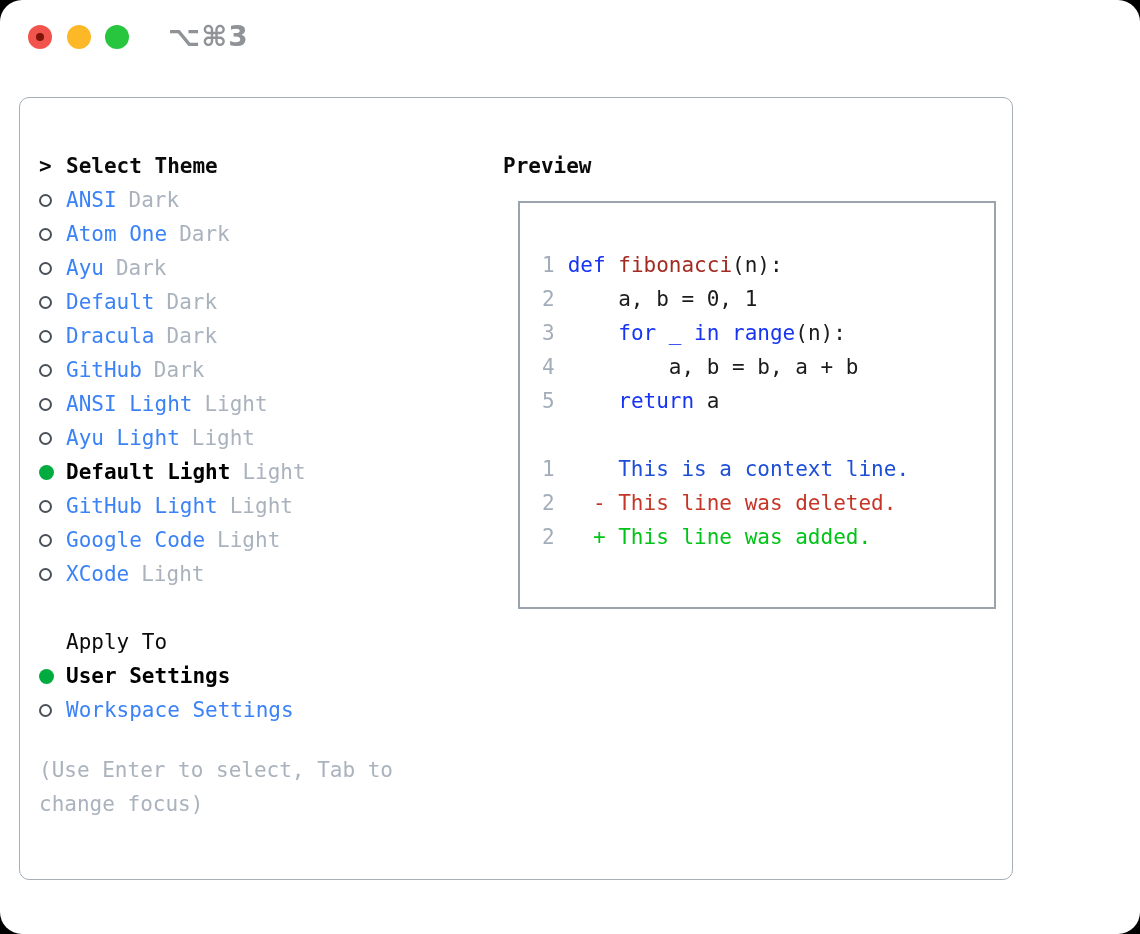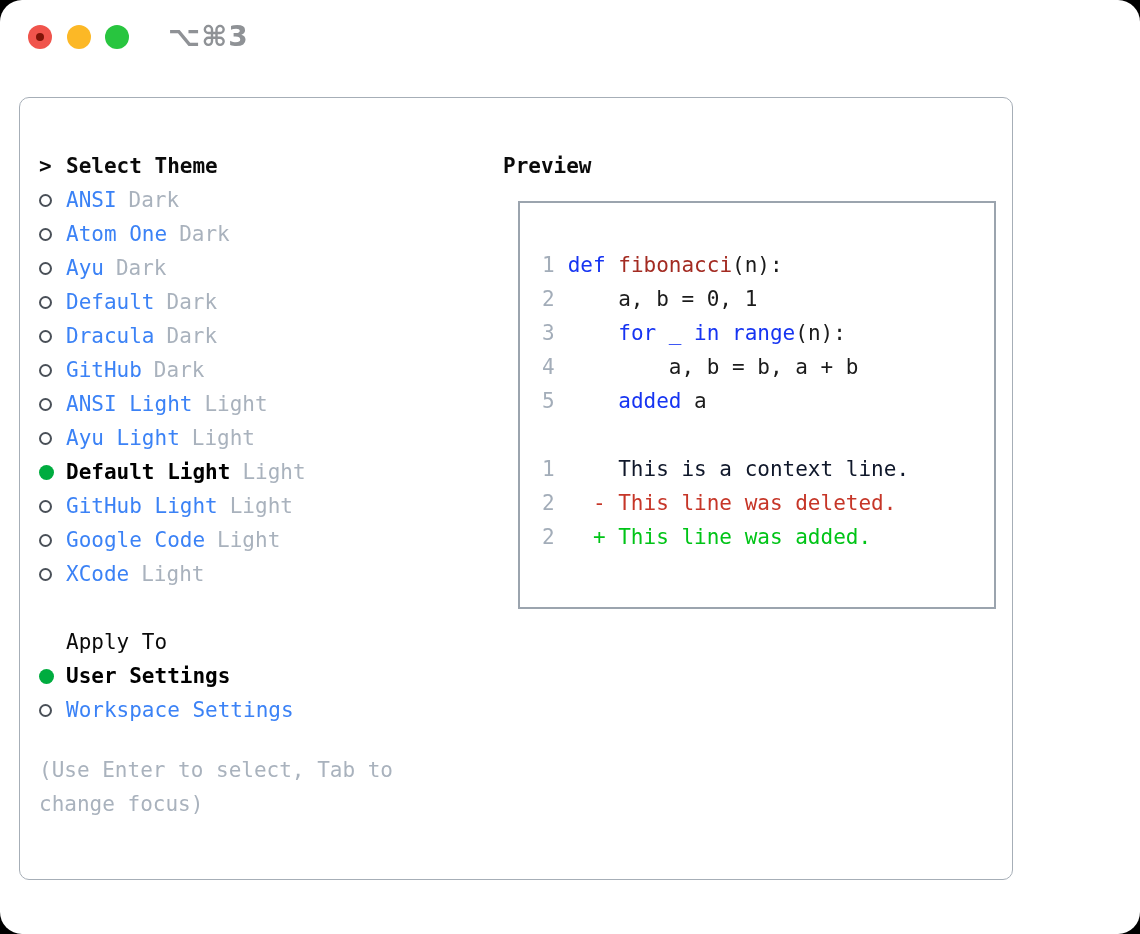--- a/index.html
+++ b/index.html
@@ -73,21 +73,21 @@
     width: 478px; height: 408px;
     border: 2px solid #9ba4ae;
     padding: 50px 0 0 22px;
     background: #fff;
     overflow: hidden;
   }
   .pline { height: 34px; font-size: 21px; white-space: pre; color: #1b1b1b; }
   .pnum { color: #a3adb9; margin-right: 13px; }
   .seg-kw  { color: #1634f2; }
   .seg-fn  { color: #a32b22; }
-  .seg-ctx { color: #0f172a; }
+  .seg-ctx { color: #1d4ed8; }
   .seg-del { color: #c63628; text-align: right; }
   .seg-add { color: #00c417; }
   .seg-plain { color: #1b1b1b; }
 </style>
 </head>
 <body>
 
 <div class="window">
 
   <div class="titlebar">
@@ -140,21 +140,21 @@
     <div class="right-col">
       <div class="row">
         <span class="header-label">Preview</span>
       </div>
       <div class="preview-box">
         <div id="preview-lines">
             <div class="pline"><span class="pnum">1</span><span class="seg-kw">def</span><span class="seg-plain"> </span><span class="seg-fn">fibonacci</span><span class="seg-plain">(n):</span></div>
             <div class="pline"><span class="pnum">2</span><span class="seg-plain">    a, b = 0, 1</span></div>
             <div class="pline"><span class="pnum">3</span><span class="seg-plain">    </span><span class="seg-kw">for _ in range</span><span class="seg-plain">(n):</span></div>
             <div class="pline"><span class="pnum">4</span><span class="seg-plain">        a, b = b, a + b</span></div>
-            <div class="pline"><span class="pnum">5</span><span class="seg-plain">    </span><span class="seg-kw">added</span><span class="seg-plain"> a</span></div>
+            <div class="pline"><span class="pnum">5</span><span class="seg-plain">    </span><span class="seg-kw">return</span><span class="seg-plain"> a</span></div>
             <div class="pline"></div>
             <div class="pline"><span class="pnum">1</span><span class="seg-ctx">    This is a context line.</span></div>
             <div class="pline"><span class="pnum">2</span><span class="seg-del">  - This line was deleted.</span></div>
             <div class="pline"><span class="pnum">2</span><span class="seg-add">  + This line was added.</span></div>
           </div>
       </div>
     </div>
 
   </div>
 </div>

